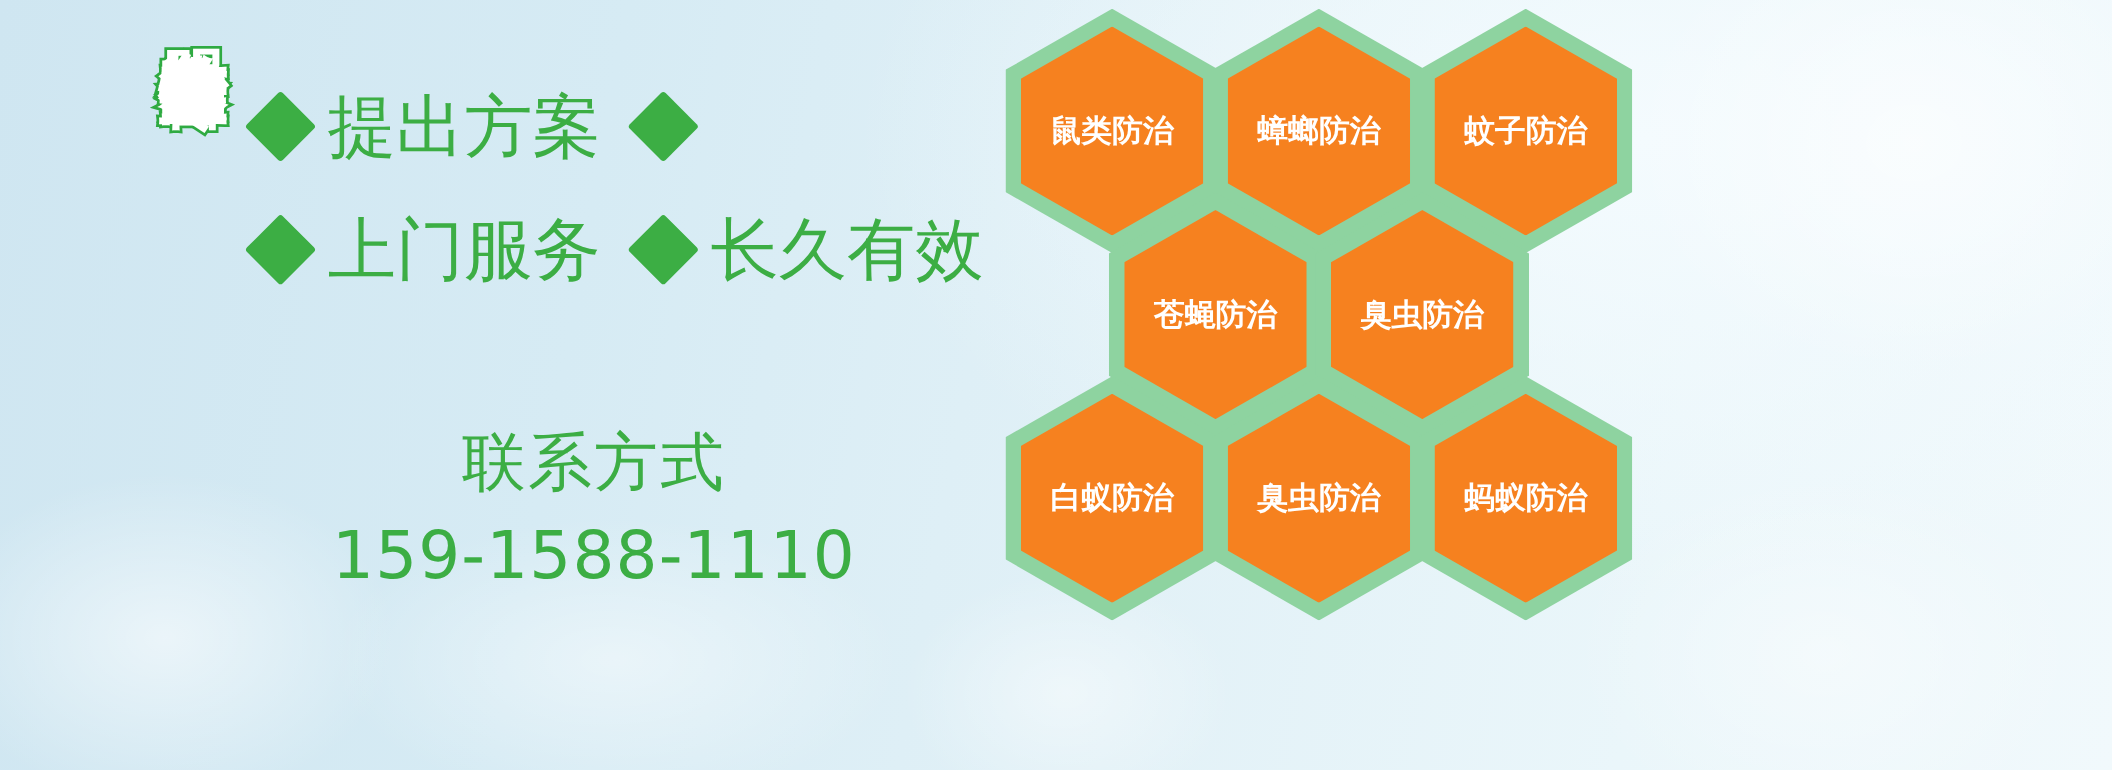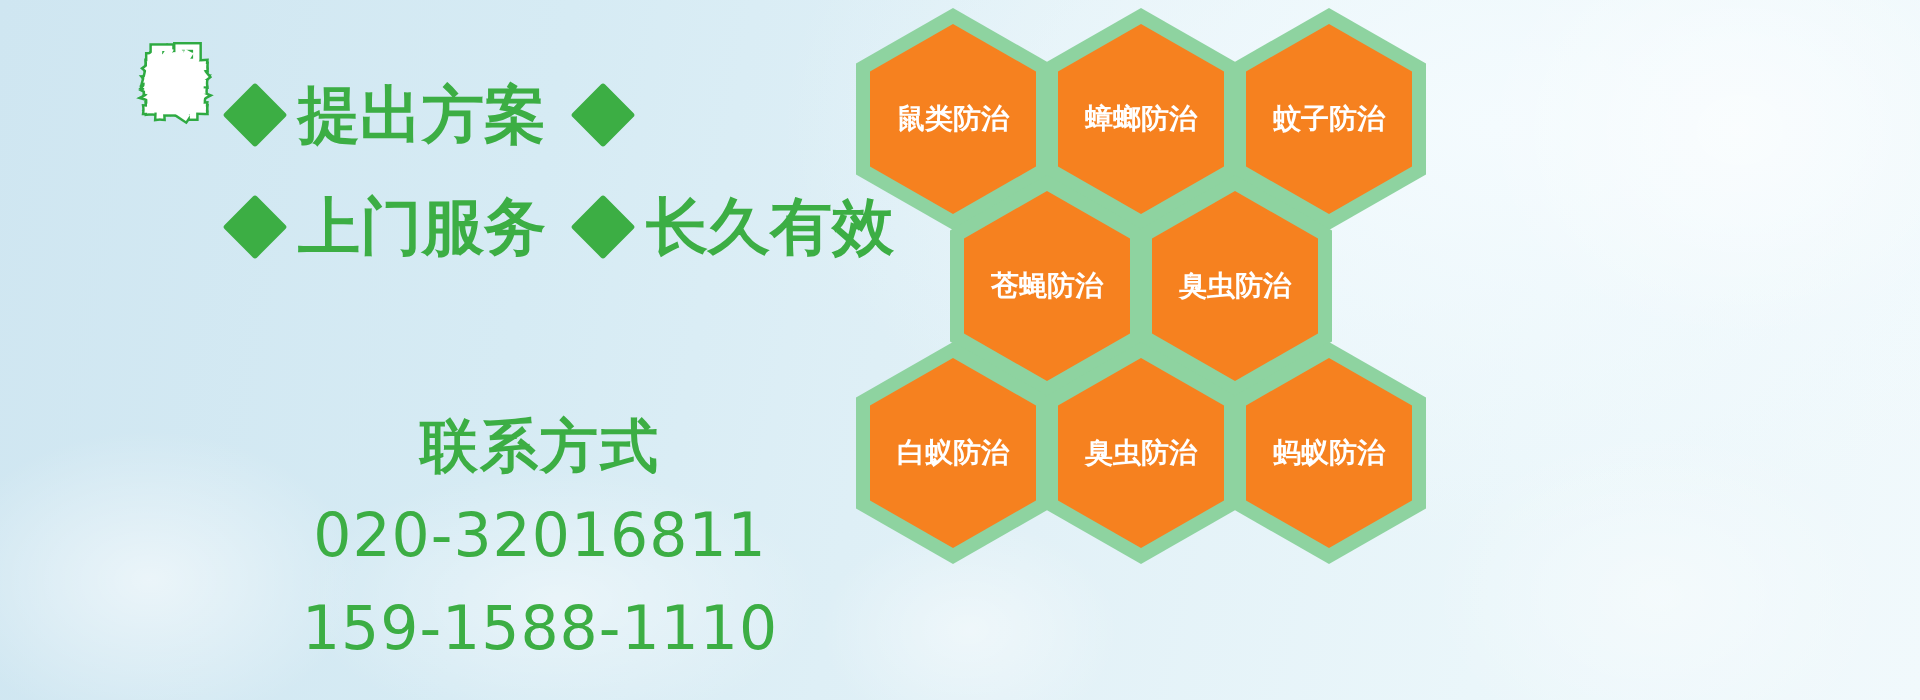--- a/index.html
+++ b/index.html
@@ -39,37 +39,37 @@
   #feature-row-1{left:232px;top:84px;}
   #feature-row-2{left:232px;top:196px;}
   .feature-item{display:flex;align-items:center;}
   .feature-item + .feature-item{margin-left:34px;}
   .diamond-icon{
     width:46px;height:46px;background:#3cae44;
     transform:rotate(45deg);margin-right:20px;border-radius:3px;flex:0 0 auto;
   }
   .feature-label{
     font-family:"DejaVu Sans","Liberation Sans",sans-serif;
-    font-size:62px;font-weight:bold;color:#3cae44;line-height:1;
+    font-size:62px;font-weight:normal;color:#3cae44;line-height:1;
   }
 
   
   #contact-block{position:absolute;left:240px;top:390px;width:600px;text-align:center;}
   #contact-heading{
     font-family:"DejaVu Sans","Liberation Sans",sans-serif;
-    font-size:58px;font-weight:bold;color:#3cae44;line-height:1.05;letter-spacing:2px;margin-top:26px;
+    font-size:58px;font-weight:normal;color:#3cae44;line-height:1.05;letter-spacing:2px;
   }
   .phone-number{
     font-family:"DejaVu Sans","Liberation Sans",sans-serif;
     font-size:60px;font-weight:normal;color:#3cae44;line-height:1.28;letter-spacing:1px;margin-top:16px;
   }
   #phone-1{margin-top:20px;}
 
   
-  #honeycomb{position:absolute;left:852px;top:0px;width:600px;height:564px;}
+  #honeycomb{position:absolute;left:910px;top:0px;width:600px;height:564px;}
   .hex-cell{
     position:absolute;width:194px;height:222px;
     display:flex;align-items:center;justify-content:center;
     background:#8ed3a0;
     -webkit-clip-path:polygon(50% 0%,100% 25%,100% 75%,50% 100%,0% 75%,0% 25%);
     clip-path:polygon(50% 0%,100% 25%,100% 75%,50% 100%,0% 75%,0% 25%);
   }
   .hex-inner{
     width:166px;height:190px;
     display:flex;align-items:center;justify-content:center;
@@ -123,21 +123,20 @@
       <span class="feature-label">上门服务</span>
     </div>
     <div class="feature-item">
       <span class="diamond-icon"></span>
       <span class="feature-label">长久有效</span>
     </div>
   </div>
 
   <div id="contact-block">
     <div id="contact-heading">联系方式</div>
-    <div class="phone-number" id="phone-1">020-32016811</div>
     <div class="phone-number" id="phone-2">159-1588-1110</div>
   </div>
 
   <div id="honeycomb">
     <div class="hex-cell" id="hex-0">
       <div class="hex-inner">
         <span class="hex-label">鼠类防治</span>
       </div>
     </div>
     <div class="hex-cell" id="hex-1">

